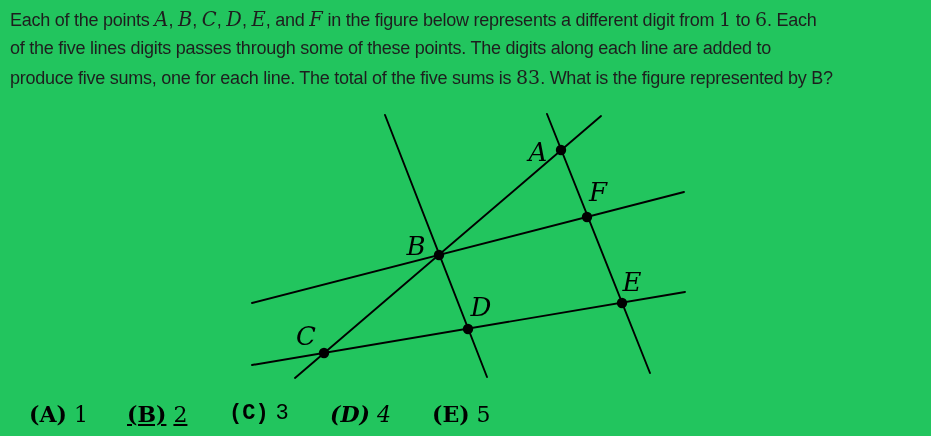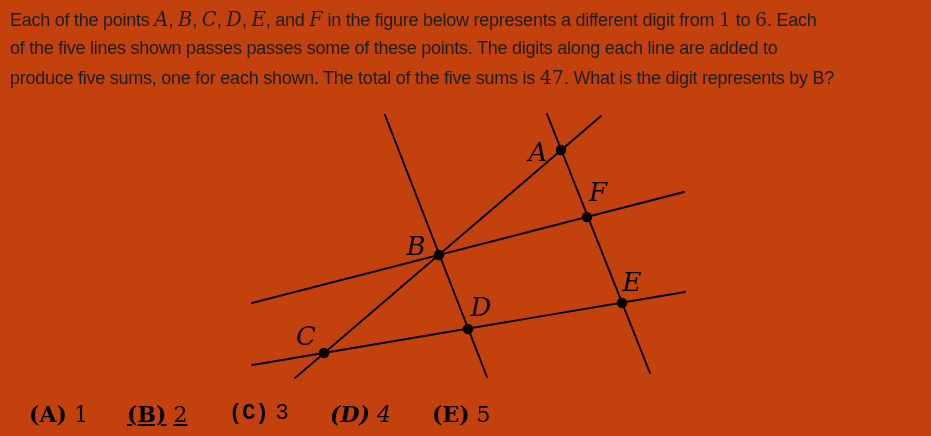--- a/index.html
+++ b/index.html
@@ -3,21 +3,21 @@
 <meta charset="utf-8">
 <style>
   html, body {
     margin: 0; padding: 0;
     width: 931px; height: 436px;
     overflow: hidden;
   }
   .page {
     position: absolute; left: 0; top: 0;
     width: 931px; height: 436px;
-    background: #c2410c;
+    background: #22c55e;
   }
   .problem {
     position: absolute; left: 10px; top: 5px; width: 921px;
     font-family: "Liberation Sans", sans-serif;
     font-size: 18px; line-height: 28.3px;
     letter-spacing: -0.25px;
     color: #1e1e1e;
   }
   .problem-line { white-space: nowrap; }
   .seg-plain { }
@@ -51,22 +51,22 @@
   }
   .answer-label { font-weight: bold; }
   .answer-value { margin-left: 7px; }
 </style>
 </head>
 <body style="background: rgb(255, 255, 255);">
 
 <div class="page">
   <div class="problem" id="problem" style="color: rgb(30, 30, 30);">
       <div class="problem-line"><span class="seg-plain">Each of the points </span><span class="seg-mi">A</span><span class="seg-plain">, </span><span class="seg-mi">B</span><span class="seg-plain">, </span><span class="seg-mi">C</span><span class="seg-plain">, </span><span class="seg-mi">D</span><span class="seg-plain">, </span><span class="seg-mi">E</span><span class="seg-plain">, and </span><span class="seg-mi">F</span><span class="seg-plain"> in the figure below represents a different digit from </span><span class="seg-mn">1</span><span class="seg-plain"> to </span><span class="seg-mn">6</span><span class="seg-plain">. Each</span></div>
-      <div class="problem-line"><span class="seg-plain">of the five lines shown passes passes some of these points. The digits along each line are added to</span></div>
-      <div class="problem-line"><span class="seg-plain">produce five sums, one for each shown. The total of the five sums is </span><span class="seg-mn">47</span><span class="seg-plain">. What is the digit represents by B?</span></div>
+      <div class="problem-line"><span class="seg-plain">of the five lines digits passes through some of these points. The digits along each line are added to</span></div>
+      <div class="problem-line"><span class="seg-plain">produce five sums, one for each line. The total of the five sums is </span><span class="seg-mn">83</span><span class="seg-plain">. What is the figure represented by B?</span></div>
     </div>
   <svg id="figure" viewBox="0 0 931 436">
       <line x1="295" y1="378" x2="601" y2="116" stroke="#000000" stroke-width="1.9" stroke-linecap="round"></line>
       <line x1="547" y1="114" x2="650" y2="373" stroke="#000000" stroke-width="1.9" stroke-linecap="round"></line>
       <line x1="385" y1="115" x2="487" y2="377" stroke="#000000" stroke-width="1.9" stroke-linecap="round"></line>
       <line x1="252" y1="303" x2="684" y2="192" stroke="#000000" stroke-width="1.9" stroke-linecap="round"></line>
       <line x1="252" y1="365" x2="685" y2="292" stroke="#000000" stroke-width="1.9" stroke-linecap="round"></line>
       <circle cx="561" cy="150" r="5.2" fill="#000000"></circle>
       <text x="538" y="152" text-anchor="middle" dominant-baseline="central" font-size="26" fill="#000000">A</text>
       <circle cx="439" cy="255" r="5.2" fill="#000000"></circle>

